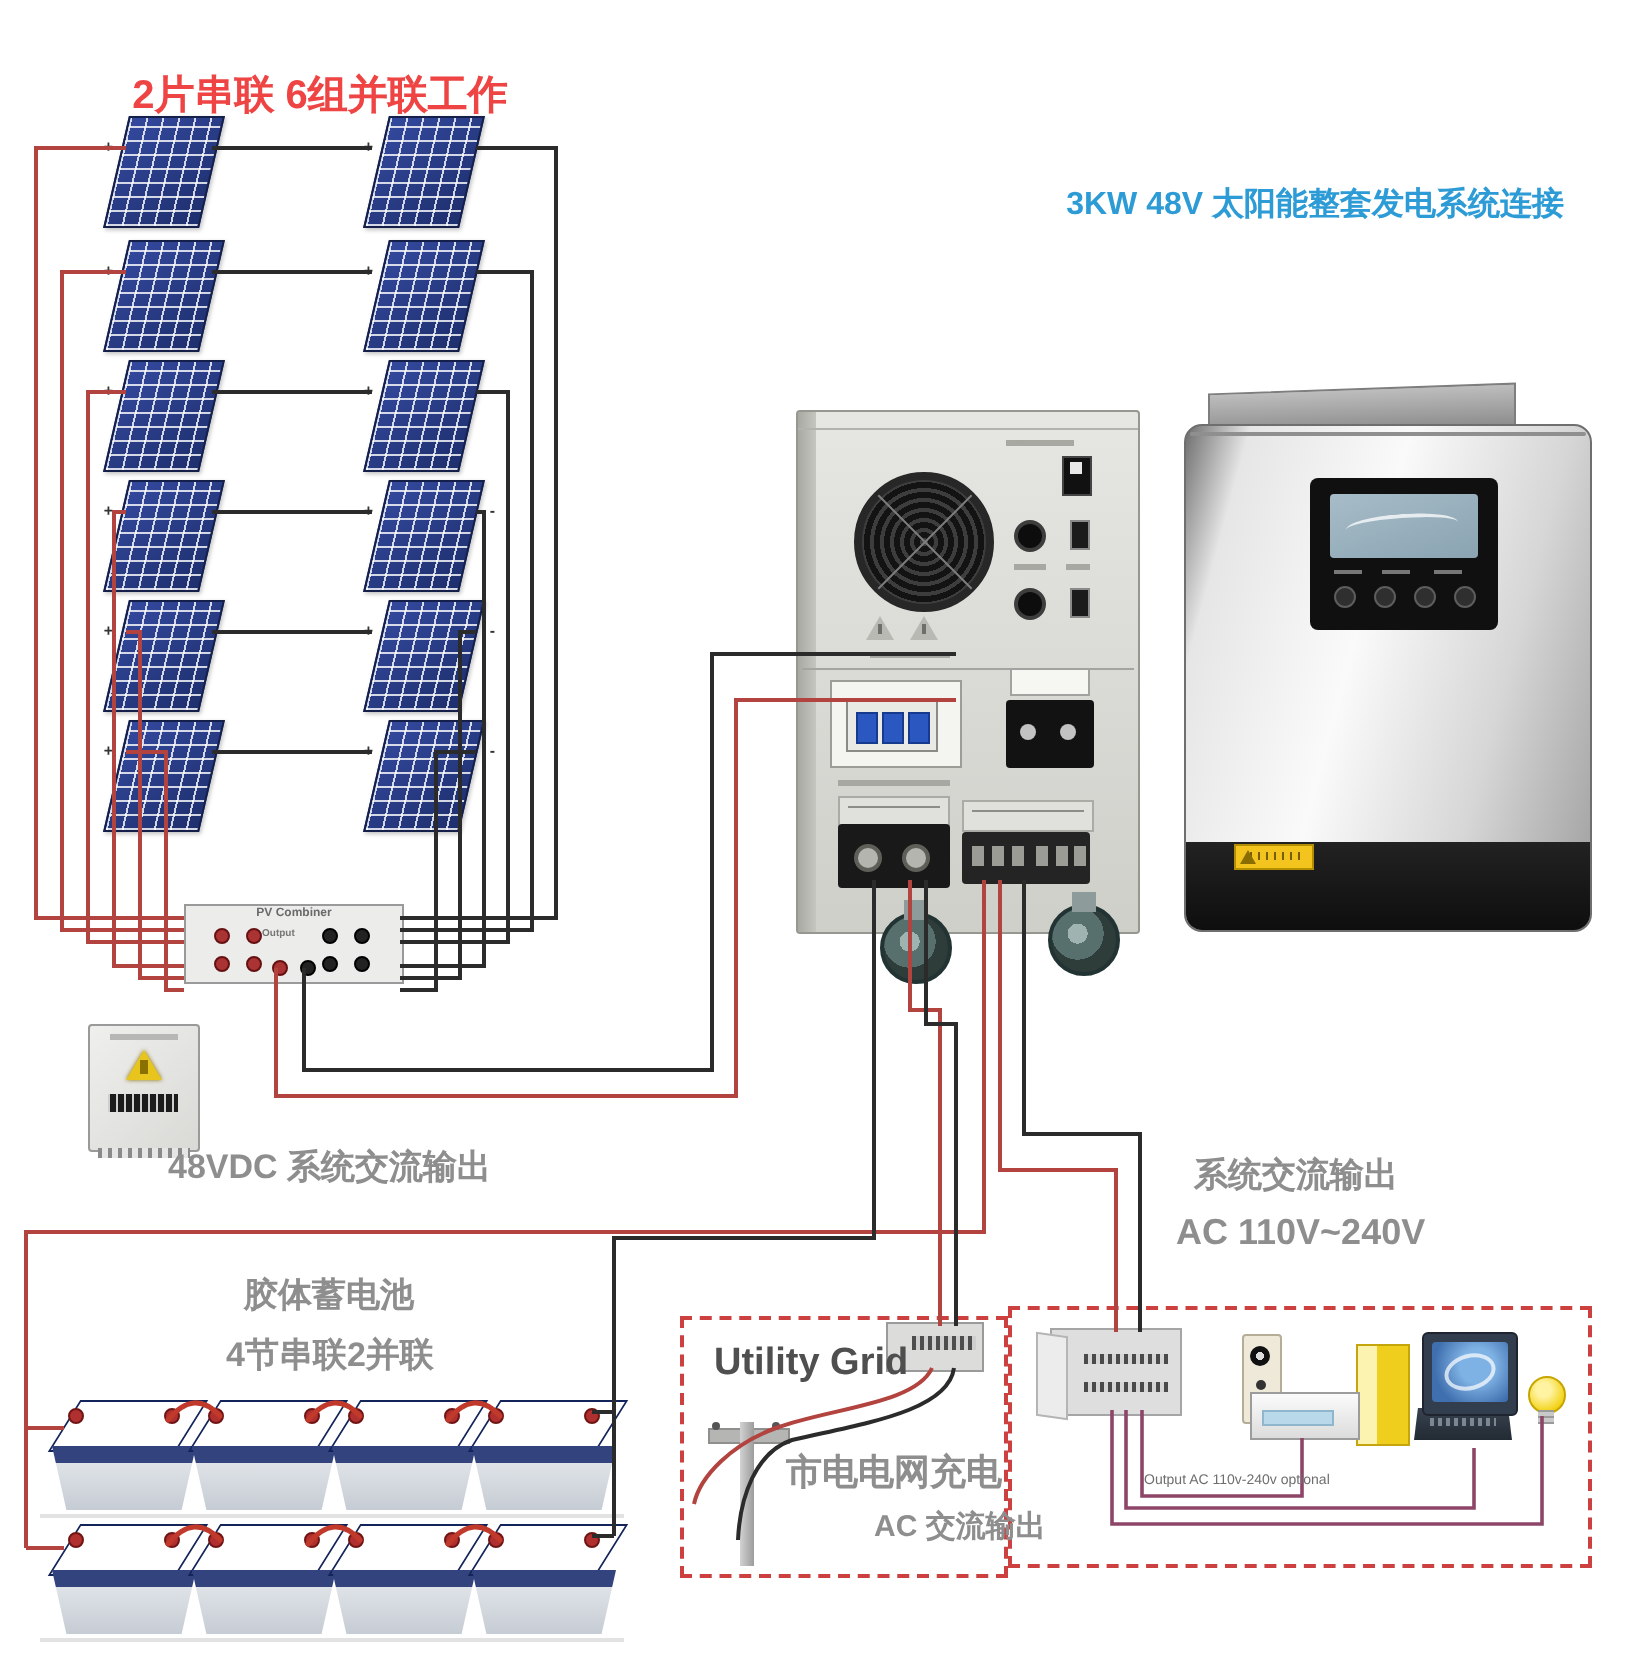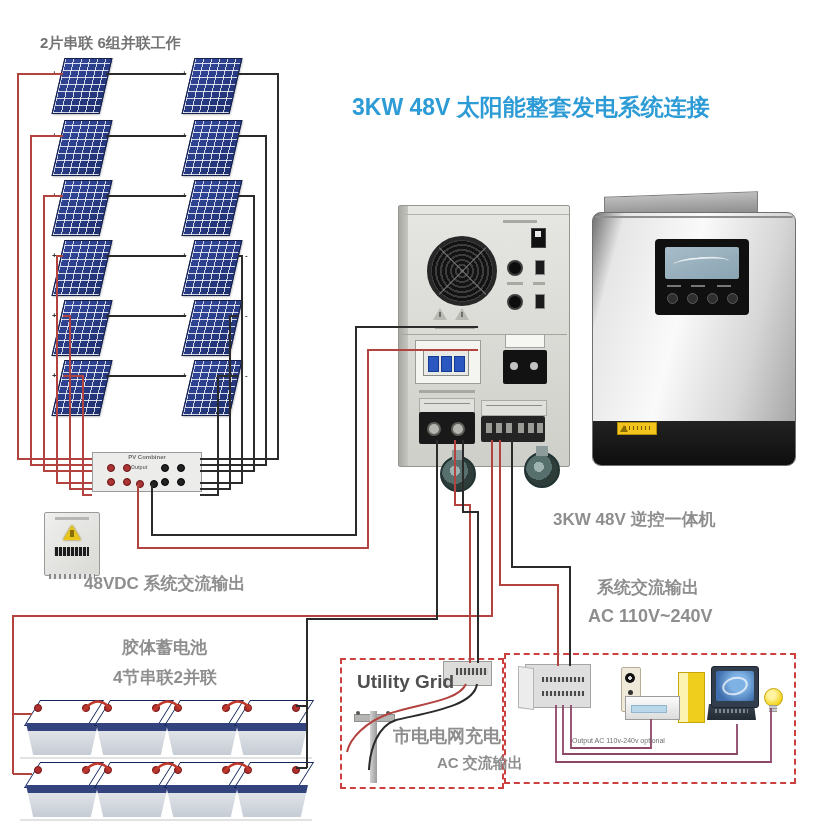--- a/index.html
+++ b/index.html
@@ -144,27 +144,26 @@
   .w-blk{stroke:var(--c-blk);fill:none;stroke-width:2;}
   .w-pur{stroke:var(--c-pur);fill:none;stroke-width:1.8;}
   .w-jump{stroke:#c0392b;fill:none;stroke-width:2.6;stroke-linecap:round;}
   .shelf{position:absolute;height:2px;background:#e2e2e2;z-index:1;}
 </style>
 </head>
 <body>
 
 <div id="app">
 
-  <div class="txt" style="left:40px;top:34px;width:240px;text-align:left;font-size:15px;color:#737373;">2片串联 6组并联工作</div>
-
-  <div class="txt" style="left:352px;top:92px;width:430px;font-size:23px;color:var(--c-title);">3KW 48V 太阳能整套发电系统连接</div>
+  <div class="txt" style="left:40px;top:34px;width:240px;text-align:center;font-size:20px;color:#ef4444;">2片串联 6组并联工作</div>
+
+  <div class="txt" style="left:352px;top:92px;width:430px;font-size:16px;color:var(--c-title);text-align:right;">3KW 48V 太阳能整套发电系统连接</div>
 
   <div class="txt" style="left:84px;top:572px;font-size:17px;">48VDC 系统交流输出</div>
 
-  <div class="txt" style="left:553px;top:508px;font-size:17px;">3KW 48V 逆控一体机</div>
 
   <div class="txt" style="left:597px;top:576px;font-size:17px;">系统交流输出</div>
   <div class="txt" style="left:588px;top:606px;font-size:18px;">AC 110V~240V</div>
 
   <div class="txt" style="left:122px;top:636px;font-size:17px;">胶体蓄电池</div>
   <div class="txt" style="left:113px;top:666px;font-size:17px;">4节串联2并联</div>
 
   <div class="txt" style="left:357px;top:671px;font-size:19px;color:#4f4f4f;">Utility Grid</div>
   <div class="txt" style="left:393px;top:724px;font-size:18px;">市电电网充电</div>
   <div class="txt" style="left:393px;top:754px;font-size:15px;margin-left:44px;">AC 交流输出</div>

